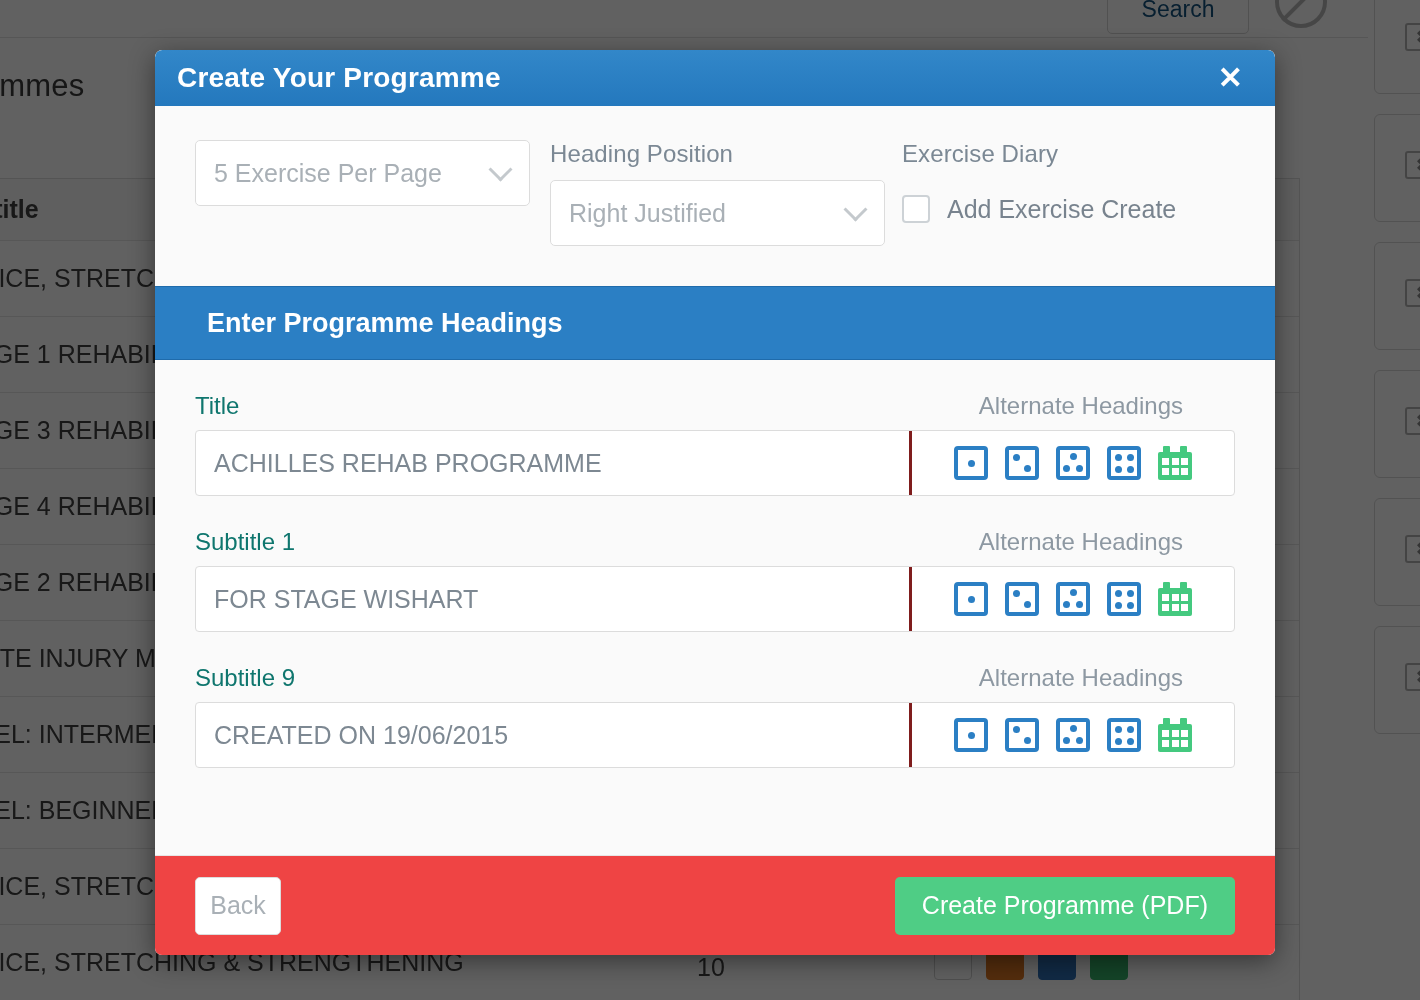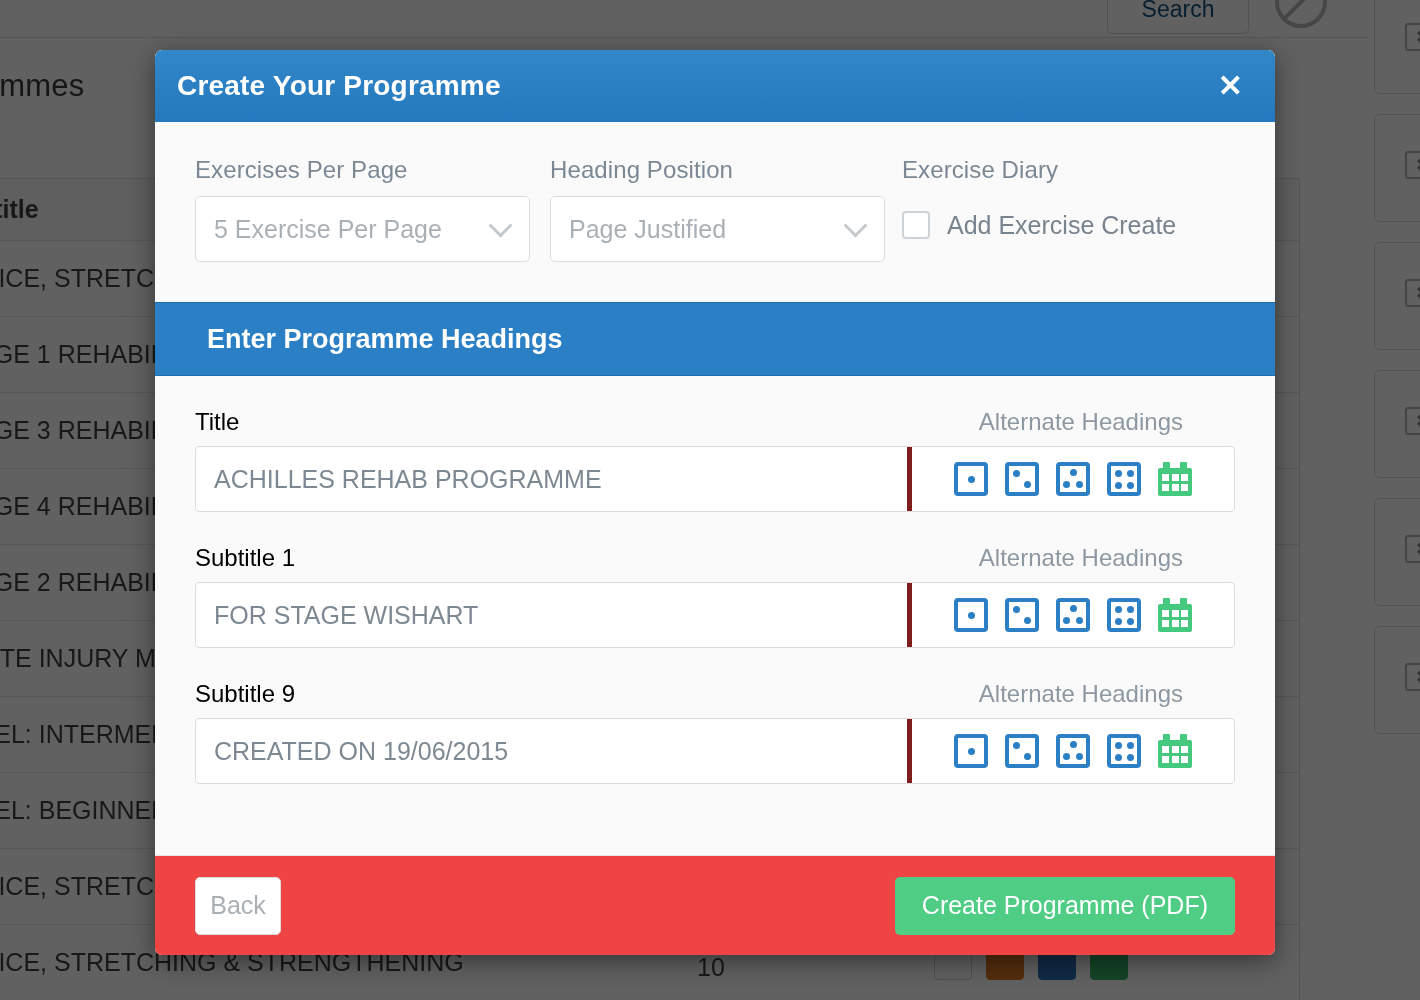--- a/index.html
+++ b/index.html
@@ -76,21 +76,21 @@
   #scrim { position: absolute; inset: 0; background: rgba(0,0,0,0.62); }
 
   
   #modal {
     position: absolute; left: 155px; top: 50px; width: 1120px; height: 905px;
     background: #ffffff; border-radius: 7px;
     box-shadow: 0 6px 26px rgba(0,0,0,.45);
     display: flex; flex-direction: column; overflow: hidden;
   }
   .modal-header {
-    height: 72px; background: #2b7fc4;
+    height: 56px; background: #2b7fc4;
     background: linear-gradient(180deg,#3287c9 0%,#2478bd 100%);
     display: flex; align-items: center; justify-content: space-between;
     padding: 0 32px 0 22px; border-radius: 7px 7px 0 0;
   }
   .modal-title { color: #fff; font-size: 28px; font-weight: bold; letter-spacing: .2px; }
   .close-btn {
     color: #fff; font-size: 30px; font-weight: bold; line-height: 1;
     cursor: pointer; background: none; border: none; font-family: inherit;
   }
 
@@ -125,30 +125,30 @@
   .section-banner {
     margin: 0 0 0 0; height: 74px; background: #2b7fc4;
     display: flex; align-items: center; padding-left: 52px;
     border-top: 1px solid #1f6bab; border-bottom: 1px solid #1f6bab;
   }
   .section-banner-text { color: #fff; font-size: 27px; font-weight: bold; }
 
   .headings-body { flex: 1; background: #fafafa; padding: 32px 40px 0 40px; }
   .heading-block { margin-bottom: 32px; }
   .heading-labels { display: flex; justify-content: space-between; margin-bottom: 10px; }
-  .hl-left { font-size: 24px; color: #000000; }
+  .hl-left { font-size: 24px; color: #0f766e; }
   .hl-right { font-size: 24px; color: #8d98a2; padding-right: 52px; }
 
   .input-shell {
     display: flex; height: 66px; border: 1px solid #dcdcdc;
     border-radius: 4px; background: #fff; overflow: hidden;
   }
   .input-text {
     flex: 1; display: flex; align-items: center; padding-left: 18px;
-    font-size: 25px; color: #7d8892; border-right: 5px solid #7f1d1d;
+    font-size: 25px; color: #7d8892; border-right: 3px solid #7f1d1d;
   }
   .alt-icons {
     width: 322px; display: flex; align-items: center; justify-content: center;
     gap: 17px;
   }
   .dice {
     width: 34px; height: 34px; border: 4px solid #2b7fc4; border-radius: 4px;
     position: relative; cursor: pointer; background: #fff;
   }
   .dot {
@@ -290,31 +290,30 @@
   <div id="modal">
 
     <div class="modal-header">
       <div class="modal-title">Create Your Programme</div>
       <button class="close-btn">✕</button>
     </div>
 
     <div class="settings-row">
 
       <div class="field-group epp">
-        <div class="field-label">Exercises Per Page</div>
         <div class="select-box">
           <span>5 Exercise Per Page</span>
           <span class="chev"></span>
         </div>
       </div>
 
       <div class="field-group hp">
         <div class="field-label">Heading Position</div>
         <div class="select-box">
-          <span>Page Justified</span>
+          <span>Right Justified</span>
           <span class="chev"></span>
         </div>
       </div>
 
       <div class="field-group diary-group">
         <div class="field-label">Exercise Diary</div>
         <div class="diary-check-row">
           <span class="checkbox"></span>
           <span class="diary-label">Add Exercise Create</span>
         </div>

